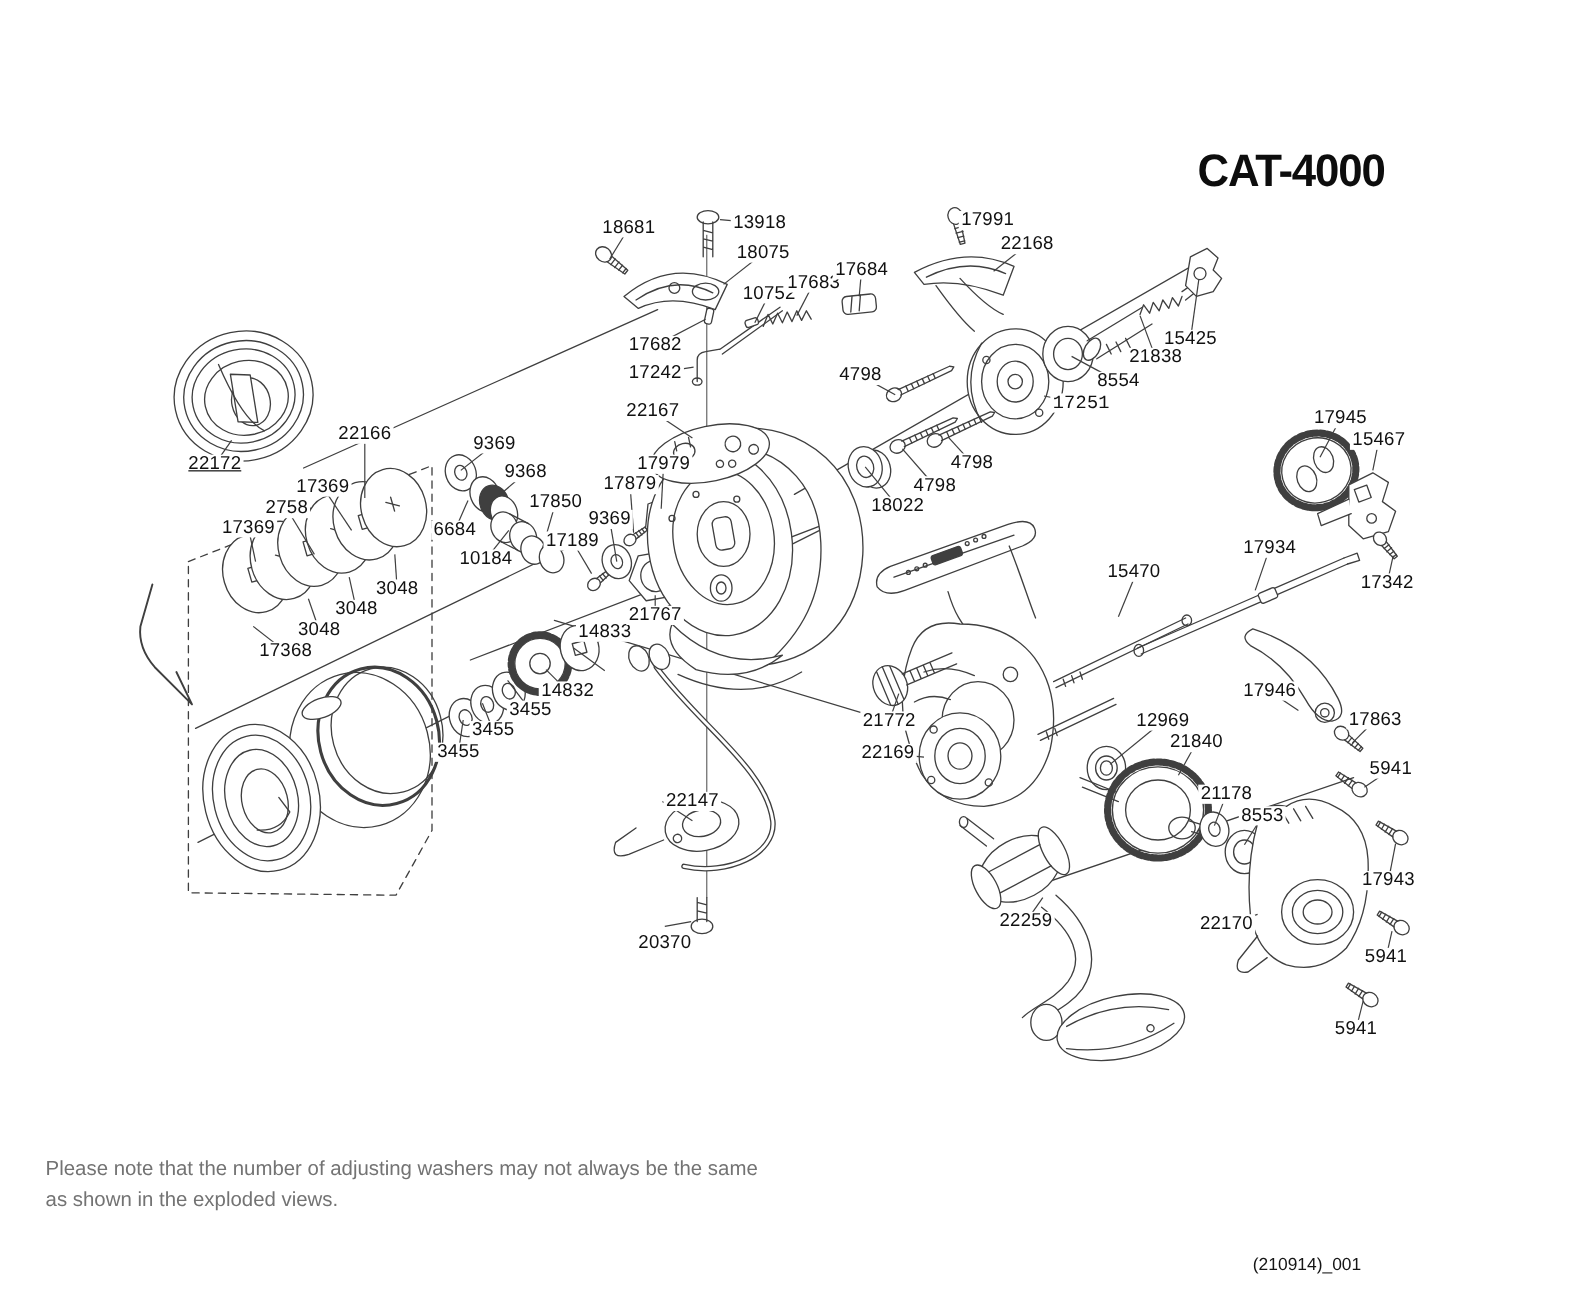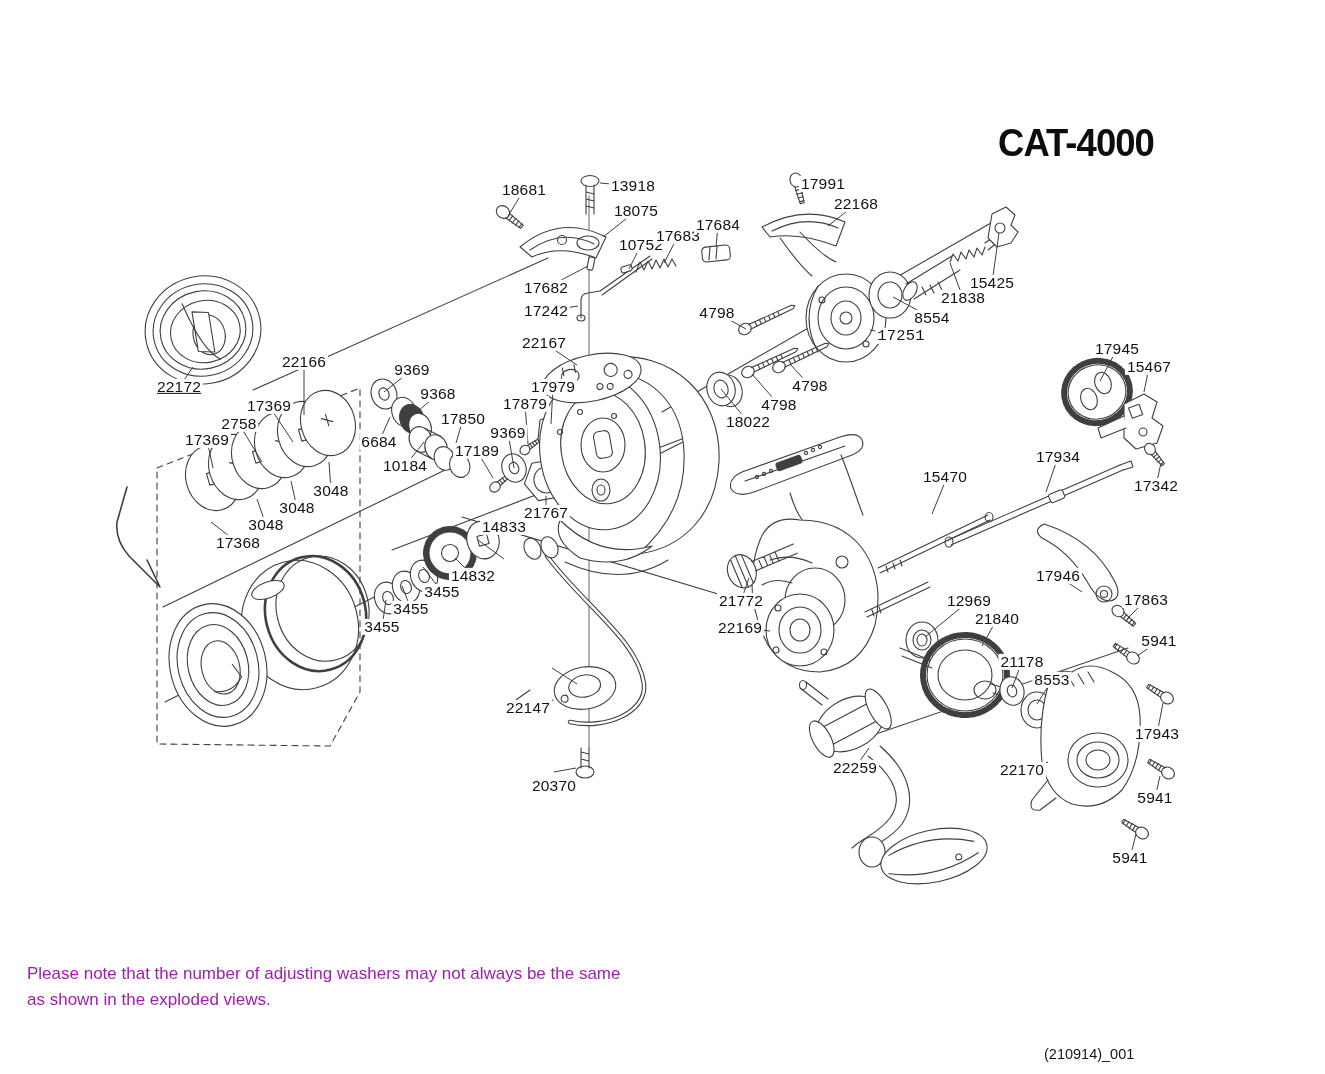--- a/index.html
+++ b/index.html
@@ -10,21 +10,21 @@
   svg#art *{vector-effect:non-scaling-stroke;}
   .ln{stroke:#3f3f3f;fill:none;stroke-width:1.1;stroke-linecap:round;stroke-linejoin:round;}
   .w{fill:#ffffff;}
   .dk{fill:#3f3f3f;}
   #labels{position:absolute;inset:0;pointer-events:none;}
   .part-label{position:absolute;transform:translate(-50%,-50%);
       font-size:15.5px;letter-spacing:0.2px;color:#111;background:#fff;
       padding:0 2px;line-height:1.05;white-space:nowrap;}
   #title{position:absolute;left:998px;top:122px;font-size:38px;font-weight:bold;
       letter-spacing:-1px;transform:scaleX(.96);transform-origin:left;color:#0d0d0d;}
-  #notes{position:absolute;left:27px;top:961px;font-size:17px;line-height:25.5px;color:#a21caf;}
+  #notes{position:absolute;left:38px;top:961px;font-size:17px;line-height:25.5px;color:#737373;}
   #doccode{position:absolute;left:1044px;top:1046px;font-size:14.5px;color:#151515;}
   line.leader{stroke:#3f3f3f;stroke-width:1;}
 </style>
 </head>
 <body>
 
 <div id="stage">
 
 <svg id="art" width="1325" height="1074" viewBox="0 0 1325 1074" xmlns="http://www.w3.org/2000/svg">
   <defs>
@@ -437,21 +437,21 @@
       <div class="part-label" style="left: 331px; top: 491px;">3048</div>
       <div class="part-label" style="left: 297px; top: 508px;">3048</div>
       <div class="part-label" style="left: 266px; top: 525px;">3048</div>
       <div class="part-label" style="left: 238px; top: 543px;">17368</div>
       <div class="part-label" style="left: 382px; top: 627px;">3455</div>
       <div class="part-label" style="left: 411px; top: 609px;">3455</div>
       <div class="part-label" style="left: 442px; top: 592px;">3455</div>
       <div class="part-label" style="left: 473px; top: 576px;">14832</div>
       <div class="part-label" style="left: 504px; top: 527px;">14833</div>
       <div class="part-label" style="left: 546px; top: 513px;">21767</div>
-      <div class="part-label" style="left: 528px; top: 668px; margin-top: 40px;">22147</div>
+      <div class="part-label" style="left: 577px; top: 668px;">22147</div>
       <div class="part-label" style="left: 554px; top: 772px; margin-top: 14px;">20370</div>
       <div class="part-label" style="left: 945px; top: 477px;">15470</div>
       <div class="part-label" style="left: 1058px; top: 457px;">17934</div>
       <div class="part-label" style="left: 1117px; top: 349px;">17945</div>
       <div class="part-label" style="left: 1149px; top: 367px;">15467</div>
       <div class="part-label" style="left: 1156px; top: 486px;">17342</div>
       <div class="part-label" style="left: 1058px; top: 576px;">17946</div>
       <div class="part-label" style="left: 1146px; top: 600px;">17863</div>
       <div class="part-label" style="left: 741px; top: 601px;">21772</div>
       <div class="part-label" style="left: 740px; top: 628px;">22169</div>

